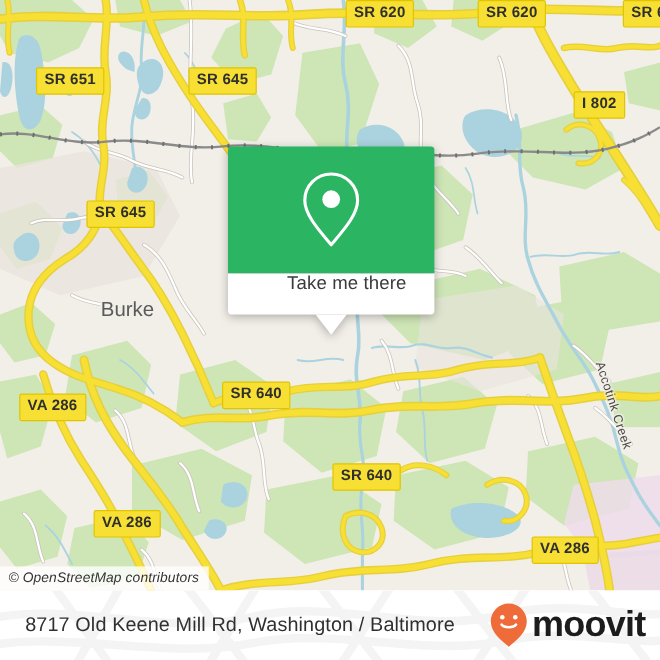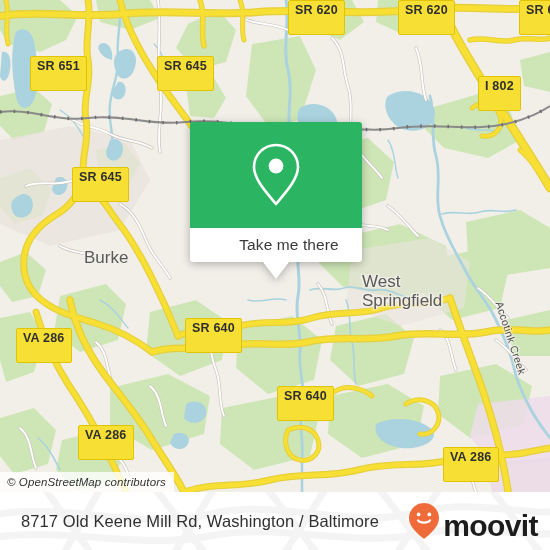--- a/index.html
+++ b/index.html
@@ -57,21 +57,21 @@
   
   .shield {
     position: absolute;
     background: #f7e033;
     border: 1.6px solid #e0c400;
     border-radius: 2px;
     color: #2f2f2f;
     font-size: 12.5px;
     font-weight: bold;
     line-height: 16px;
-    padding: 1px 6px 16px 6px;
+    padding: 1px 6px 4px 6px;
     white-space: nowrap;
     letter-spacing: 0.2px;
     font-family: "Liberation Sans", sans-serif;
     box-sizing: border-box;
   }
 
   
   .place-label {
     position: absolute;
     color: #5a5a5a;
@@ -119,21 +119,21 @@
     justify-content: center;
   }
   .pin-glyph {
     display: block;
   }
   .callout-btn {
     height: 34px;
     background: #ffffff;
     border-radius: 0 0 3px 3px;
     display: flex;
-    align-items: center;
+    align-items: flex-start;
     justify-content: center;
     font-size: 15.5px;
     color: #3a3a3a;
     letter-spacing: 0.1px;
     cursor: pointer;
     padding-left: 26px;
   }
   .callout-tail {
     position: absolute;
     left: 50%;
@@ -172,21 +172,21 @@
     letter-spacing: 0.1px;
     white-space: nowrap;
     text-align: center;
   }
   .brand {
     position: absolute;
     right: 12px;
     top: 50%;
     transform: translateY(-50%);
     display: flex;
-    align-items: flex-end;
+    align-items: center;
     gap: 2px;
   }
   .brand-text {
     font-size: 30px;
     font-weight: bold;
     color: #1c1c1c;
     letter-spacing: -0.6px;
     line-height: 30px;
   }
 </style>
@@ -460,22 +460,20 @@
     <div class="shield" style="left:157px; top:56px;">SR 645</div>
     <div class="shield" style="left:478px; top:76px;">I 802</div>
     <div class="shield" style="left:72px; top:167px;">SR 645</div>
     <div class="shield" style="left:185px; top:318px;">SR 640</div>
     <div class="shield" style="left:16px; top:328px;">VA 286</div>
     <div class="shield" style="left:277px; top:386px;">SR 640</div>
     <div class="shield" style="left:78px; top:425px;">VA 286</div>
     <div class="shield" style="left:443px; top:447px;">VA 286</div>
 
     <div class="place-label big" style="left:84px; top:248px;">Burke</div>
-    <div class="place-label big" style="left:362px; top:272px;">West
-Springfield</div>
 
     <div class="creek-label" style="left:505px; top:300px; transform: rotate(72deg);">Accotink Creek</div>
 
     <div class="attribution">© OpenStreetMap contributors</div>
 
     <div class="callout">
       <div class="callout-tail"></div>
       <div class="callout-green">
         <svg class="pin-glyph" width="52" height="66" viewBox="0 0 52 66" xmlns="http://www.w3.org/2000/svg">
           <path d="M26 3 C13.8 3 4 12.8 4 25 C4 37 16 50 26 62

